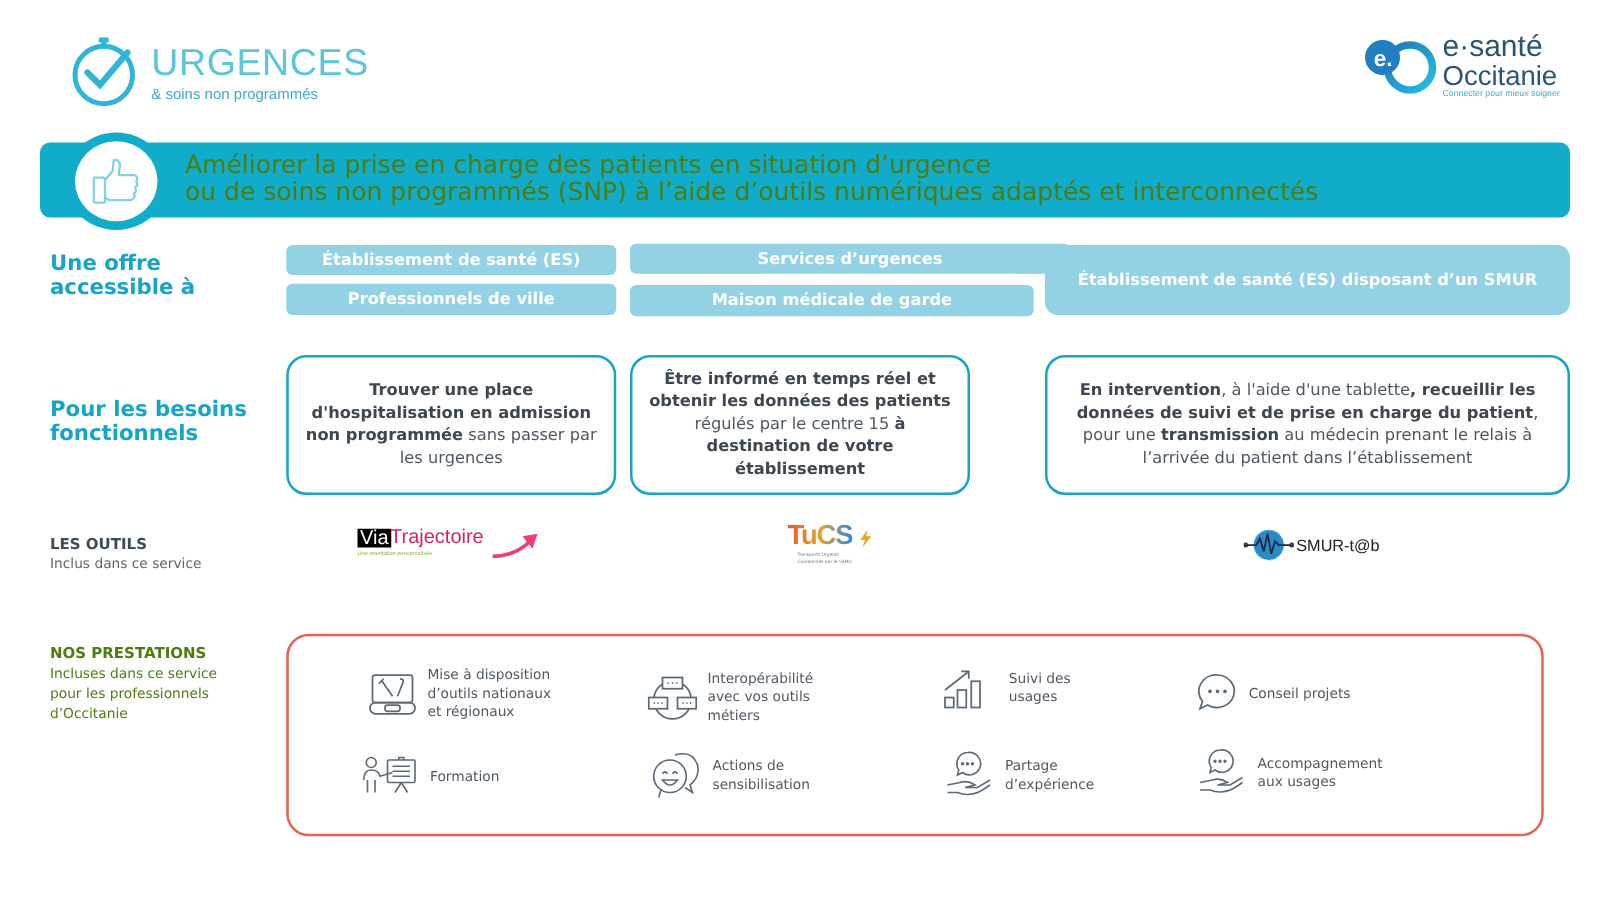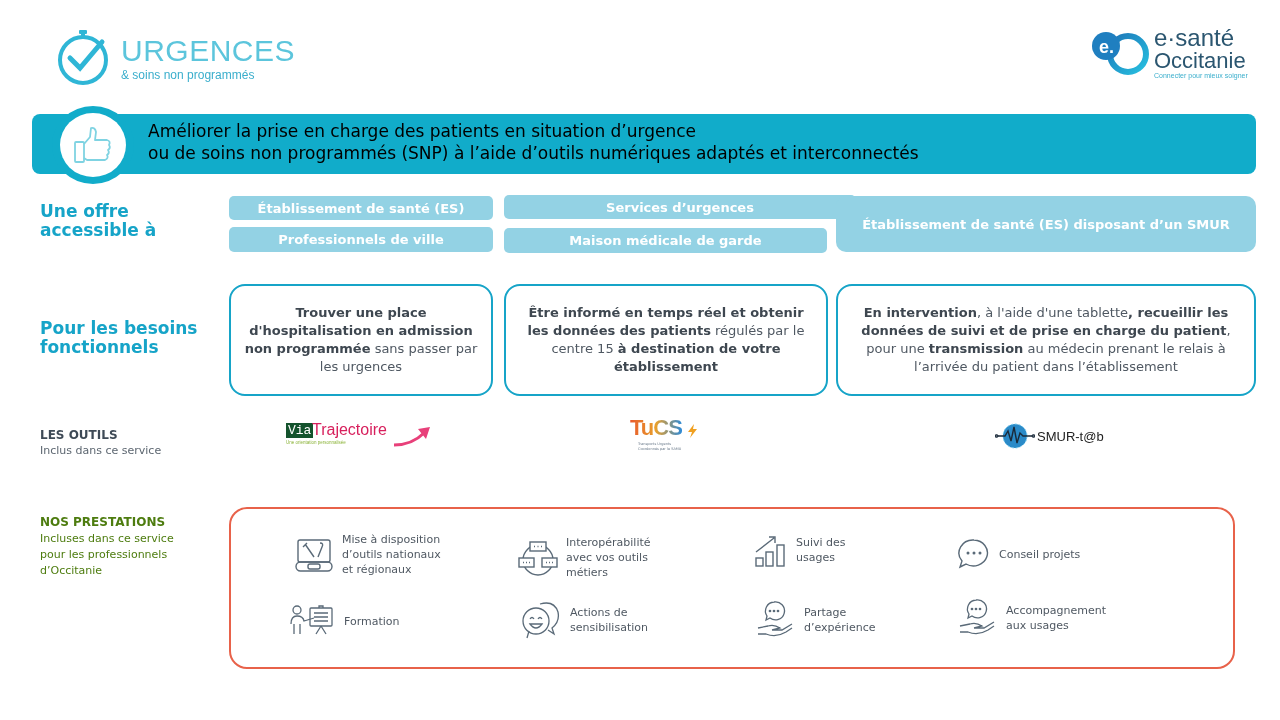--- a/index.html
+++ b/index.html
@@ -14,21 +14,21 @@
 
   .logo-es { left: 1090px; top: 28px; width: 175px; height: 52px; }
   .logo-es .e1 { position: absolute; left: 64px; top: -2px; font-family: "Liberation Sans", sans-serif; font-size: 24px; color: #2b5670; line-height: 24px; }
   .logo-es .e2 { position: absolute; left: 64px; top: 22px; font-family: "Liberation Sans", sans-serif; font-size: 22px; color: #2b5670; line-height: 22px; font-weight: 300; }
   .logo-es .e3 { position: absolute; left: 64px; top: 44px; font-family: "Liberation Sans", sans-serif; font-size: 7px; color: #3aaecc; white-space: nowrap; }
 
   
   .banner { left: 32px; top: 114px; width: 1224px; height: 60px; background: #11acca; border-radius: 8px; }
   .banner-circle { left: 52px; top: 106px; width: 82px; height: 78px; border-radius: 50%; background: #11acca; }
   .banner-circle .inner { position: absolute; left: 8px; top: 7px; width: 66px; height: 64px; border-radius: 50%; background: #fff; display: flex; align-items: center; justify-content: center; }
-  .banner-text { left: 148px; top: 120px; color: #000000; font-family: "DejaVu Sans", sans-serif; font-size: 17px; line-height: 22px; font-weight: 500; }
+  .banner-text { left: 148px; top: 120px; color: #4d7c0f; font-family: "DejaVu Sans", sans-serif; font-size: 20px; line-height: 22px; font-weight: 500; }
 
   
   .lbl { left: 40px; font-family: "DejaVu Sans", sans-serif; font-size: 17px; font-weight: bold; line-height: 19px; color: #16a4c8; }
   .lbl-outils { left: 40px; top: 428px; }
   .lbl-outils .h { font-size: 12px; font-weight: bold; color: #3e4a56; }
   .lbl-outils .s { font-size: 11px; color: #5c6670; margin-top: 2px; }
   .lbl-prest { left: 40px; top: 515px; color: #4d7c0f; }
   .lbl-prest .h { font-size: 12px; font-weight: bold; }
   .lbl-prest .s { font-size: 11px; line-height: 16px; margin-top: 2px; }
 
@@ -117,30 +117,30 @@
 
 <div class="abs pill" style="left:229px;top:196px;width:264px;height:24px;">Établissement de santé (ES)</div>
 <div class="abs pill" style="left:229px;top:227px;width:264px;height:25px;">Professionnels de ville</div>
 <div class="abs pill" style="left:504px;top:195px;width:352px;height:24px;">Services d’urgences</div>
 <div class="abs pill" style="left:504px;top:228px;width:323px;height:25px;">Maison médicale de garde</div>
 <div class="abs pill" style="left:836px;top:196px;width:420px;height:56px;border-radius:10px;">Établissement de santé (ES) disposant d’un SMUR</div>
 
 <div class="abs need" style="left:229px;top:284px;width:264px;height:112px;">
   <div class="need-text"><b>Trouver une place d'hospitalisation en admission non programmée</b><span> sans passer par les urgences</span></div>
 </div>
-<div class="abs need" style="left:504px;top:284px;width:324px;height:112px;text-align:center;">
+<div class="abs need" style="left:504px;top:284px;width:272px;height:112px;text-align:center;">
   <div class="need-text"><b>Être informé en temps réel et obtenir les données des patients</b><span> régulés par le centre 15 </span><b>à destination de votre établissement</b></div>
 </div>
 <div class="abs need" style="left:836px;top:284px;width:420px;height:112px;">
   <div class="need-text"><b>En intervention</b><span>, à l'aide d'une tablette</span><b>, recueillir les données de suivi et de prise en charge du patient</b><span>, pour une </span><b>transmission</b><span> au médecin prenant le relais à l’arrivée du patient dans l’établissement</span></div>
 </div>
 
 <div class="abs tool" style="left:286px;top:421px;">
   <div style="position:relative;width:150px;height:28px;">
-    <span style="position:absolute;left:0;top:2px;background:#14532d;color:#fff;font-family:Liberation Mono, monospace;font-size:13px;line-height:15px;padding:0 2px;">Via</span>
+    <span style="position:absolute;left:0;top:2px;background:#000000;color:#fff;font-family:Liberation Sans, sans-serif;font-size:16px;line-height:15px;padding:0 2px;">Via</span>
     <span style="position:absolute;left:26px;top:0;color:#d71f5c;font-family:'Liberation Sans',sans-serif;font-size:16px;line-height:18px;">Trajectoire</span>
     <span style="position:absolute;left:0;top:19px;color:#8cb43a;font-family:'Liberation Sans',sans-serif;font-size:4.5px;white-space:nowrap;">Une orientation personnalisée</span>
     <svg style="position:absolute;left:108px;top:4px;" width="40" height="22" viewBox="0 0 40 22">
       <path d="M0 20 Q18 20 30 8" fill="none" stroke="#e8407a" stroke-width="3"></path>
       <path d="M24 4 L36 2 L32 14 Z" fill="#e8407a"></path>
     </svg>
   </div>
 </div>
 
 <div class="abs tool" style="left:630px;top:418px;">
@@ -189,21 +189,21 @@
     <rect x="24" y="20" width="15" height="9" fill="#fff"></rect>
     <path d="M16 8.5 h1 M19.5 8.5 h1 M23 8.5 h1 M5 24.5 h1 M8 24.5 h1 M11 24.5 h1 M28 24.5 h1 M31 24.5 h1 M34 24.5 h1"></path>
   </svg>
   <div class="lab">
     <div>Interopérabilité</div>
     <div>avec vos outils</div>
     <div>métiers</div>
   </div>
 </div>
 
-<div class="abs pi" style="left:754px;top:532px;">
+<div class="abs pi" style="left:754px;top:532px;gap:11px;">
   <svg width="34" height="36" viewBox="0 0 34 36" fill="none" stroke="#5a6a78" stroke-width="1.4">
     <path d="M2 20 L20 6 M15 5 L21 5 L21 11"></path>
     <rect x="2" y="26" width="7" height="8"></rect>
     <rect x="12" y="20" width="7" height="14"></rect>
     <rect x="23" y="13" width="7" height="21"></rect>
   </svg>
   <div class="lab">
     <div>Suivi des</div>
     <div>usages</div>
   </div>

